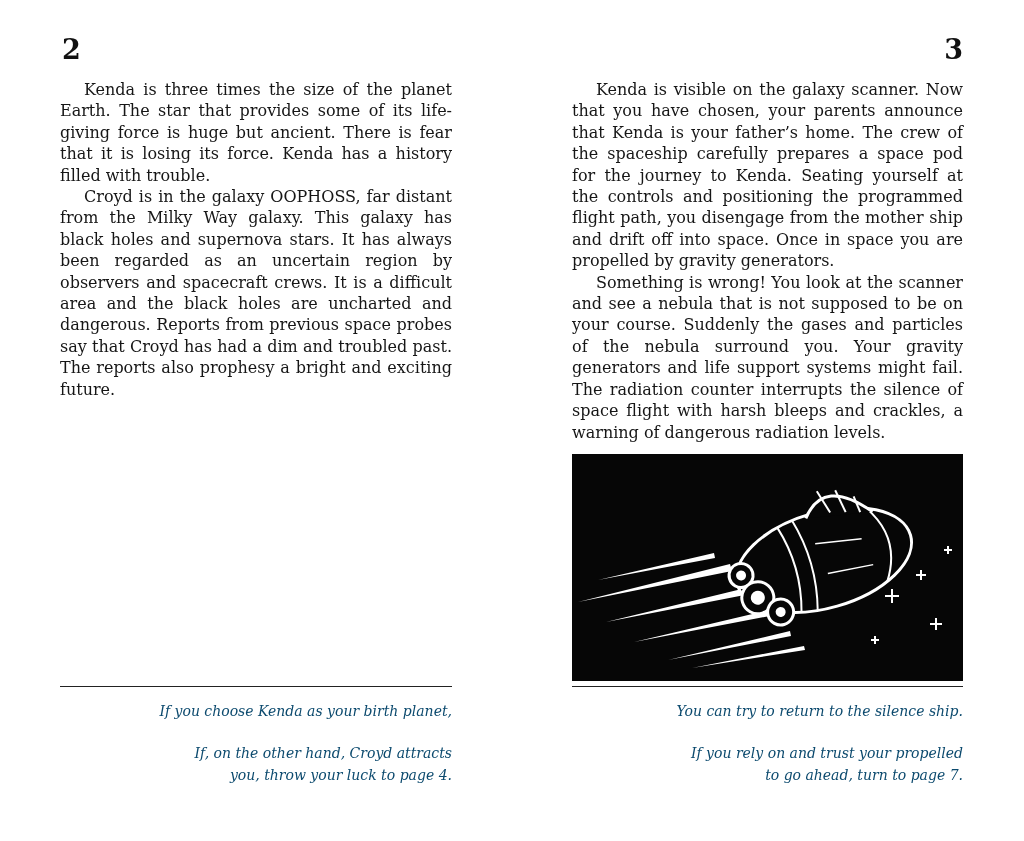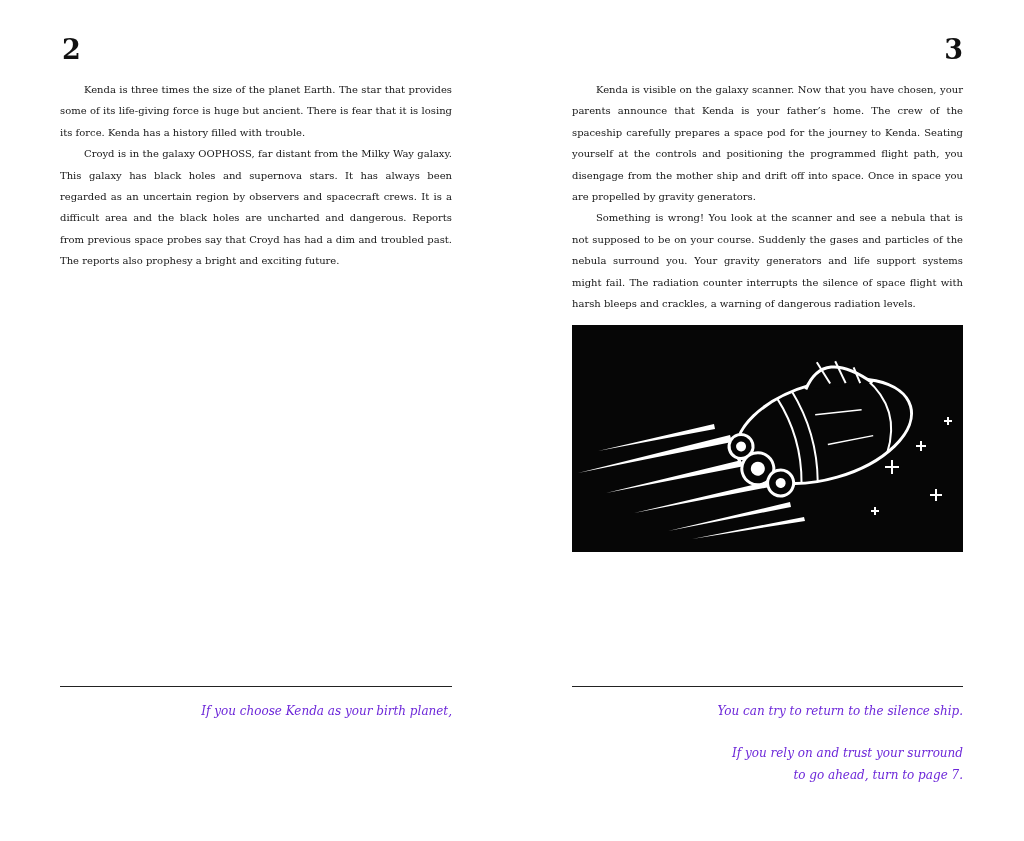--- a/index.html
+++ b/index.html
@@ -35,21 +35,21 @@
   .page-right .page-number { right: 0; }
 
   .body-text {
     position: absolute;
     top: 79px;
     left: 0;
     right: 0;
   }
   p.para {
     margin: 0;
-    font-size: 10px;
+    font-size: 16px;
     line-height: 21.4px;
     text-align: justify;
     text-indent: 24px;
     color: #161616;
   }
 
   .illustration {
     display: block;
     width: 100%;
     height: 227px;
@@ -63,44 +63,48 @@
     left: 0;
     right: 0;
   }
   .rule {
     border: none;
     border-top: 1.5px solid #222222;
     margin: 0 0 13px 0;
   }
   .choice {
     font-style: italic;
-    font-size: 12px;
+    font-size: 14px;
     line-height: 22px;
     text-align: right;
-    color: #6d28d9;
+    color: #0c4a6e;
   }
   .choice + .choice { margin-top: 20px; }
 </style>
 </head>
 <body>
 
 <div class="spread">
 
   <div class="page page-left">
     <div class="page-number">2</div>
 
     <div class="body-text">
       <p class="para">Kenda is three times the size of the planet Earth. The star that provides some of its life-giving force is huge but ancient. There is fear that it is losing its force. Kenda has a history filled with trouble.</p>
       <p class="para">Croyd is in the galaxy OOPHOSS, far distant from the Milky Way galaxy. This galaxy has black holes and supernova stars. It has always been regarded as an uncertain region by observers and spacecraft crews. It is a difficult area and the black holes are uncharted and dangerous. Reports from previous space probes say that Croyd has had a dim and troubled past. The reports also prophesy a bright and exciting future.</p>
     </div>
 
     <div class="footer">
       <hr class="rule">
       <div class="choice">
         <div>If you choose Kenda as your birth planet,</div>
+      </div>
+      <div class="choice">
+        <div>If, on the other hand, Croyd attracts</div>
+        <div>you, throw your luck to page 4.</div>
       </div>
     </div>
   </div>
 
   <div class="page page-right">
     <div class="page-number">3</div>
 
     <div class="body-text">
       <p class="para">Kenda is visible on the galaxy scanner. Now that you have chosen, your parents announce that Kenda is your father’s home. The crew of the spaceship carefully prepares a space pod for the journey to Kenda. Seating yourself at the controls and positioning the programmed flight path, you disengage from the mother ship and drift off into space. Once in space you are propelled by gravity generators.</p>
       <p class="para">Something is wrong! You look at the scanner and see a nebula that is not supposed to be on your course. Suddenly the gases and particles of the nebula surround you. Your gravity generators and life support systems might fail. The radiation counter interrupts the silence of space flight with harsh bleeps and crackles, a warning of dangerous radiation levels.</p>
@@ -148,19 +152,19 @@
         </g>
       </svg>
     </div>
 
     <div class="footer">
       <hr class="rule">
       <div class="choice">
         <div>You can try to return to the silence ship.</div>
       </div>
       <div class="choice">
-        <div>If you rely on and trust your surround</div>
+        <div>If you rely on and trust your propelled</div>
         <div>to go ahead, turn to page 7.</div>
       </div>
     </div>
   </div>
 
 </div>
 
 </body></html>

